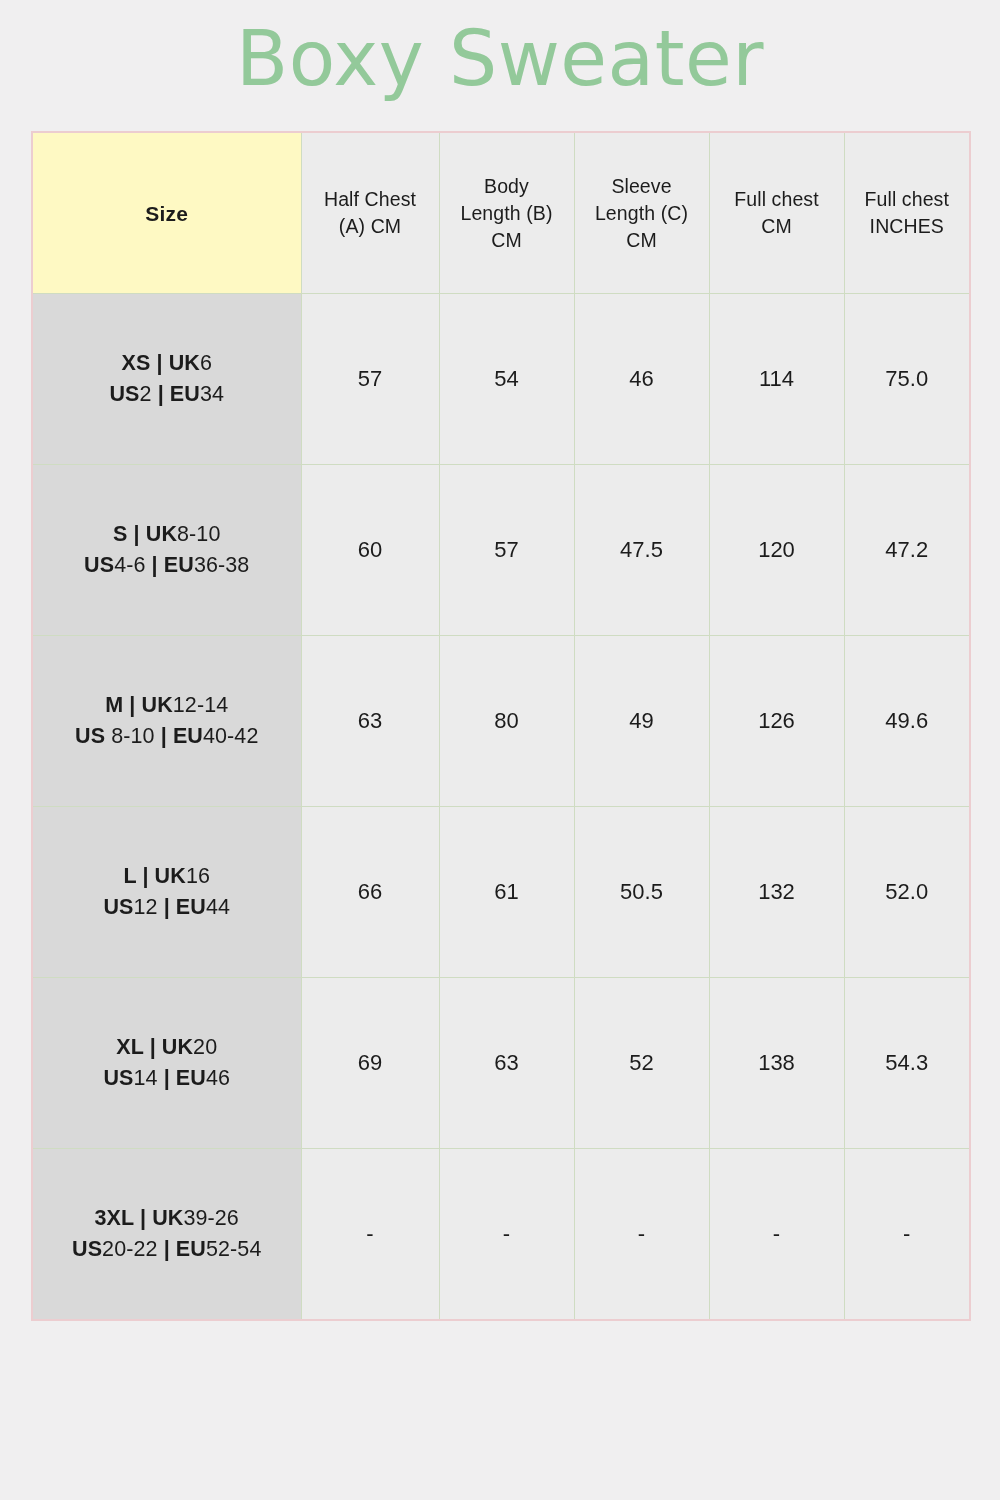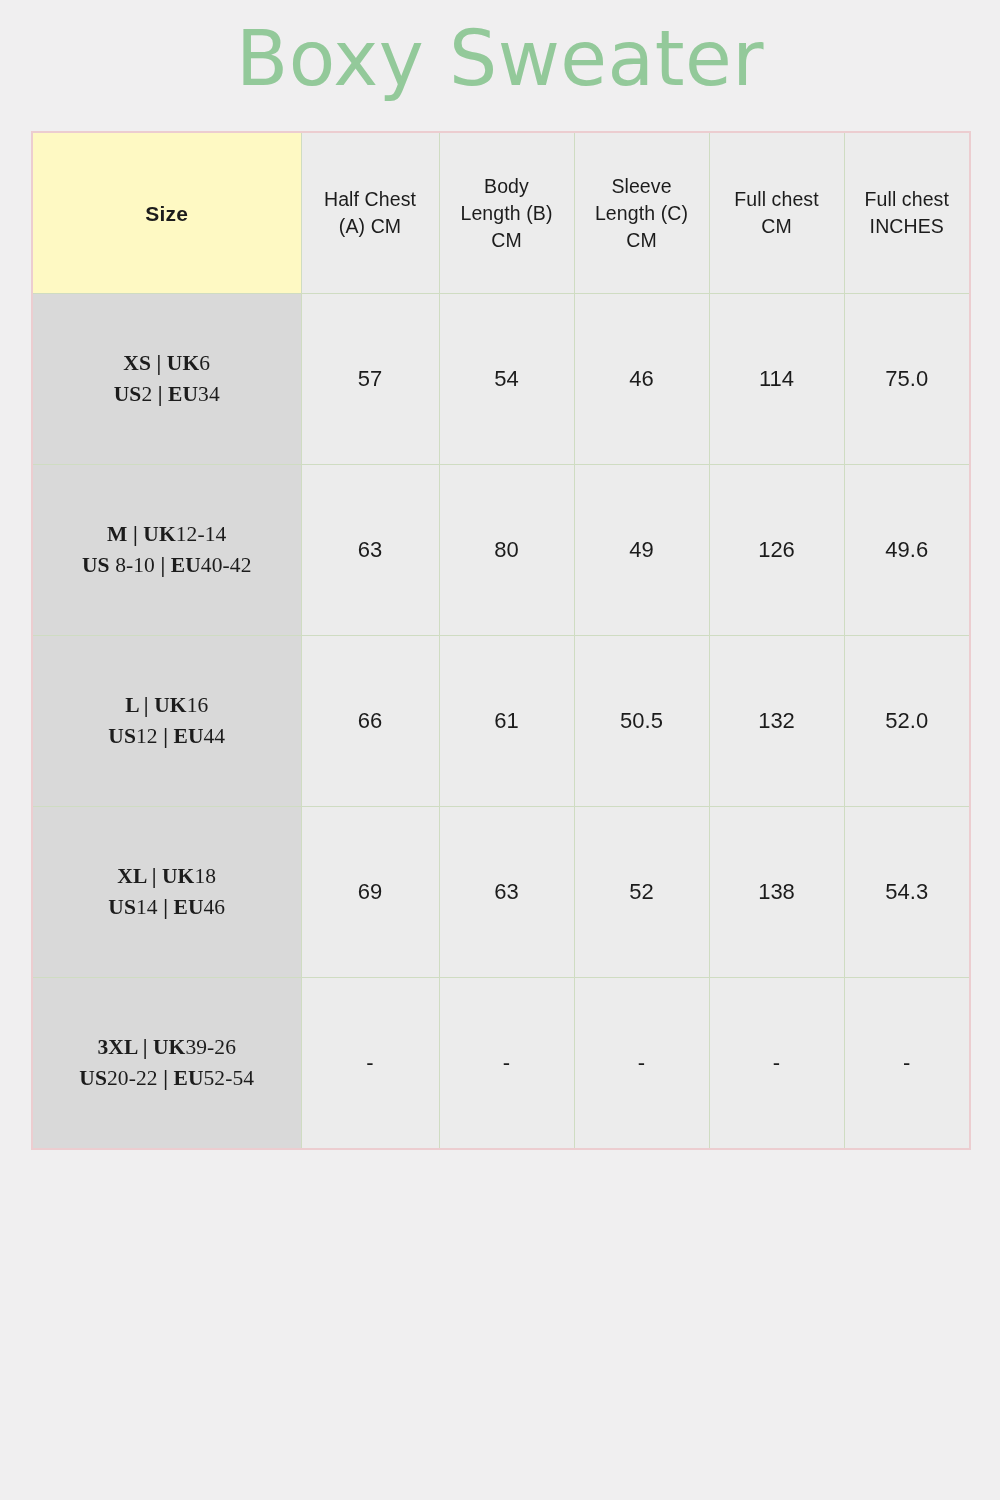--- a/index.html
+++ b/index.html
@@ -95,21 +95,20 @@
   }
 
   
   td.size-cell {
     background: #d9d9d9;
     font-size: 21.5px;
     line-height: 31px;
     font-weight: 700;
     letter-spacing: 0.1px;
     padding: 0 6px;
-    font-family: Liberation Serif, serif;
   }
   td.size-cell .num {
     font-weight: 400;
   }
 
   
   td.data-cell {
     font-size: 22px;
     line-height: 28px;
     height: 170px;
@@ -170,20 +169,31 @@
             <span class="size-line"><span>US</span><span class="num">2</span><span> | EU</span><span class="num">34</span></span>
           </td>
           <td class="data-cell">57</td>
           <td class="data-cell">54</td>
           <td class="data-cell">46</td>
           <td class="data-cell">114</td>
           <td class="data-cell">75.0</td>
         </tr>
         <tr>
           <td class="size-cell">
+            <span class="size-line"><span>S | UK</span><span class="num">8-10</span></span>
+            <span class="size-line"><span>US</span><span class="num">4-6</span><span> | EU</span><span class="num">36-38</span></span>
+          </td>
+          <td class="data-cell">60</td>
+          <td class="data-cell">57</td>
+          <td class="data-cell">47.5</td>
+          <td class="data-cell">120</td>
+          <td class="data-cell">47.2</td>
+        </tr>
+        <tr>
+          <td class="size-cell">
             <span class="size-line"><span>M | UK</span><span class="num">12-14</span></span>
             <span class="size-line"><span>US</span><span class="num"> 8-10</span><span> | EU</span><span class="num">40-42</span></span>
           </td>
           <td class="data-cell">63</td>
           <td class="data-cell">80</td>
           <td class="data-cell">49</td>
           <td class="data-cell">126</td>
           <td class="data-cell">49.6</td>
         </tr>
         <tr>
@@ -192,21 +202,21 @@
             <span class="size-line"><span>US</span><span class="num">12</span><span> | EU</span><span class="num">44</span></span>
           </td>
           <td class="data-cell">66</td>
           <td class="data-cell">61</td>
           <td class="data-cell">50.5</td>
           <td class="data-cell">132</td>
           <td class="data-cell">52.0</td>
         </tr>
         <tr>
           <td class="size-cell">
-            <span class="size-line"><span>XL | UK</span><span class="num">18</span></span>
+            <span class="size-line"><span>XL | UK</span><span class="num">20</span></span>
             <span class="size-line"><span>US</span><span class="num">14</span><span> | EU</span><span class="num">46</span></span>
           </td>
           <td class="data-cell">69</td>
           <td class="data-cell">63</td>
           <td class="data-cell">52</td>
           <td class="data-cell">138</td>
           <td class="data-cell">54.3</td>
         </tr>
         <tr>
           <td class="size-cell">

